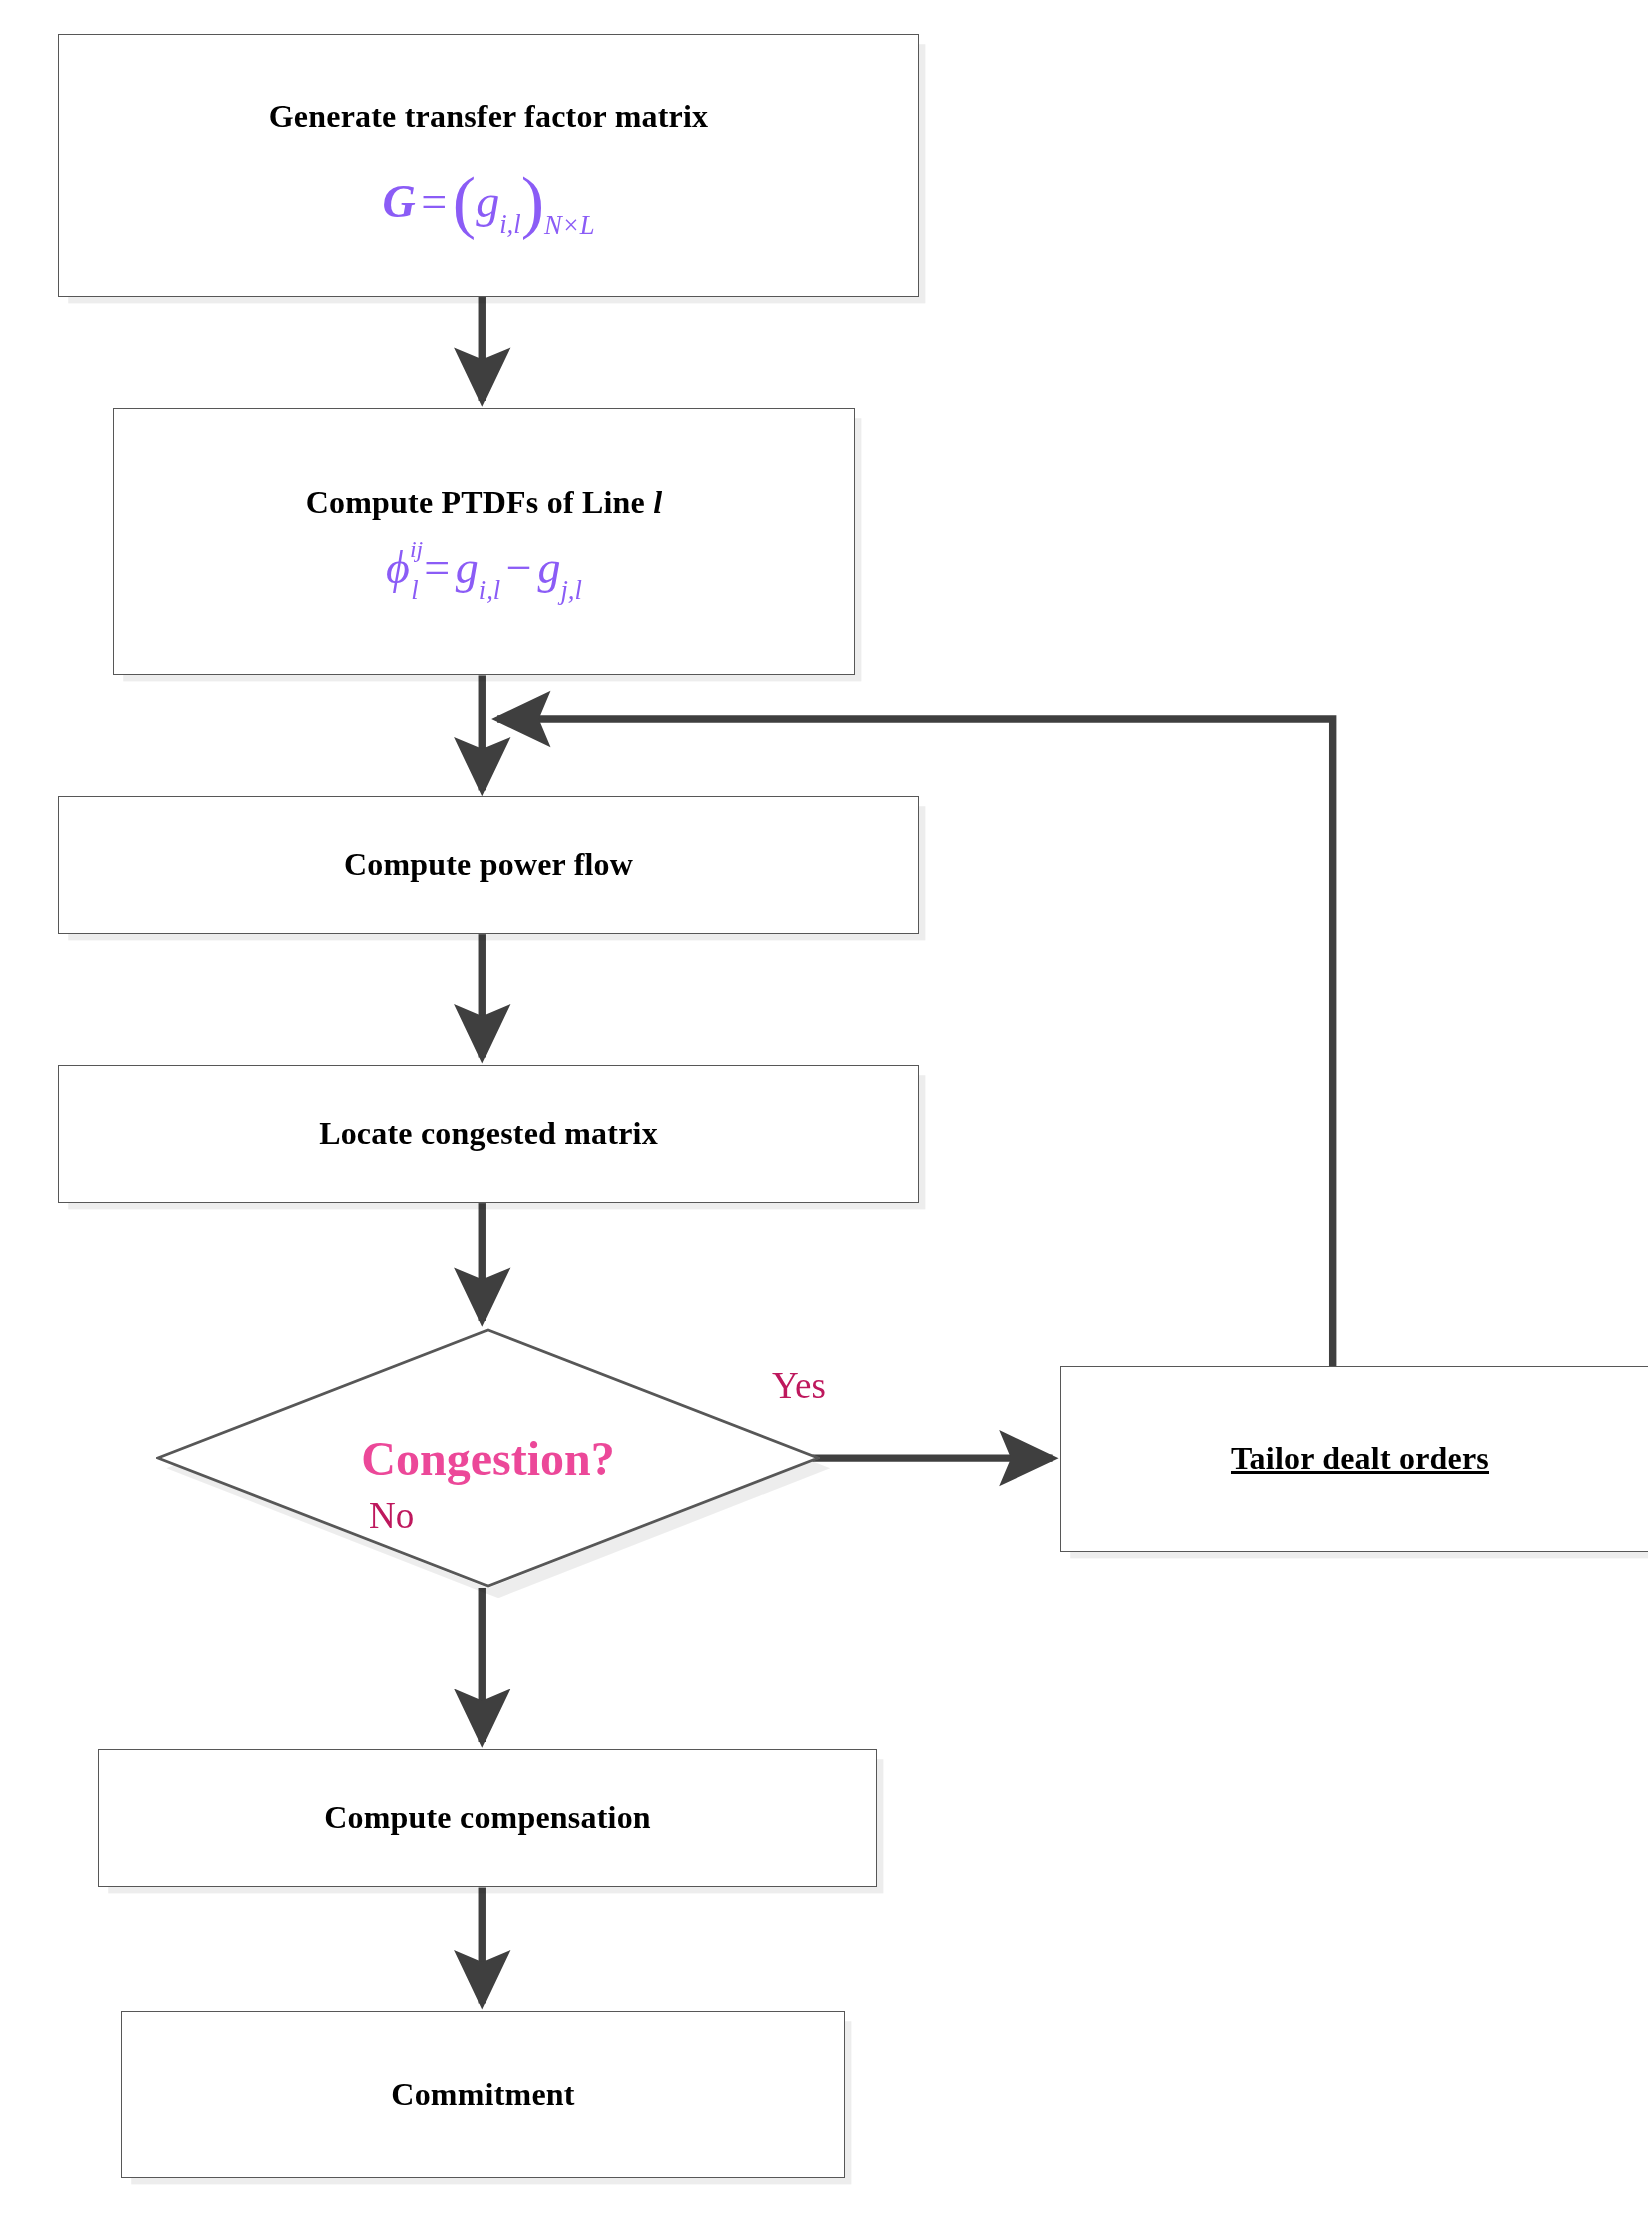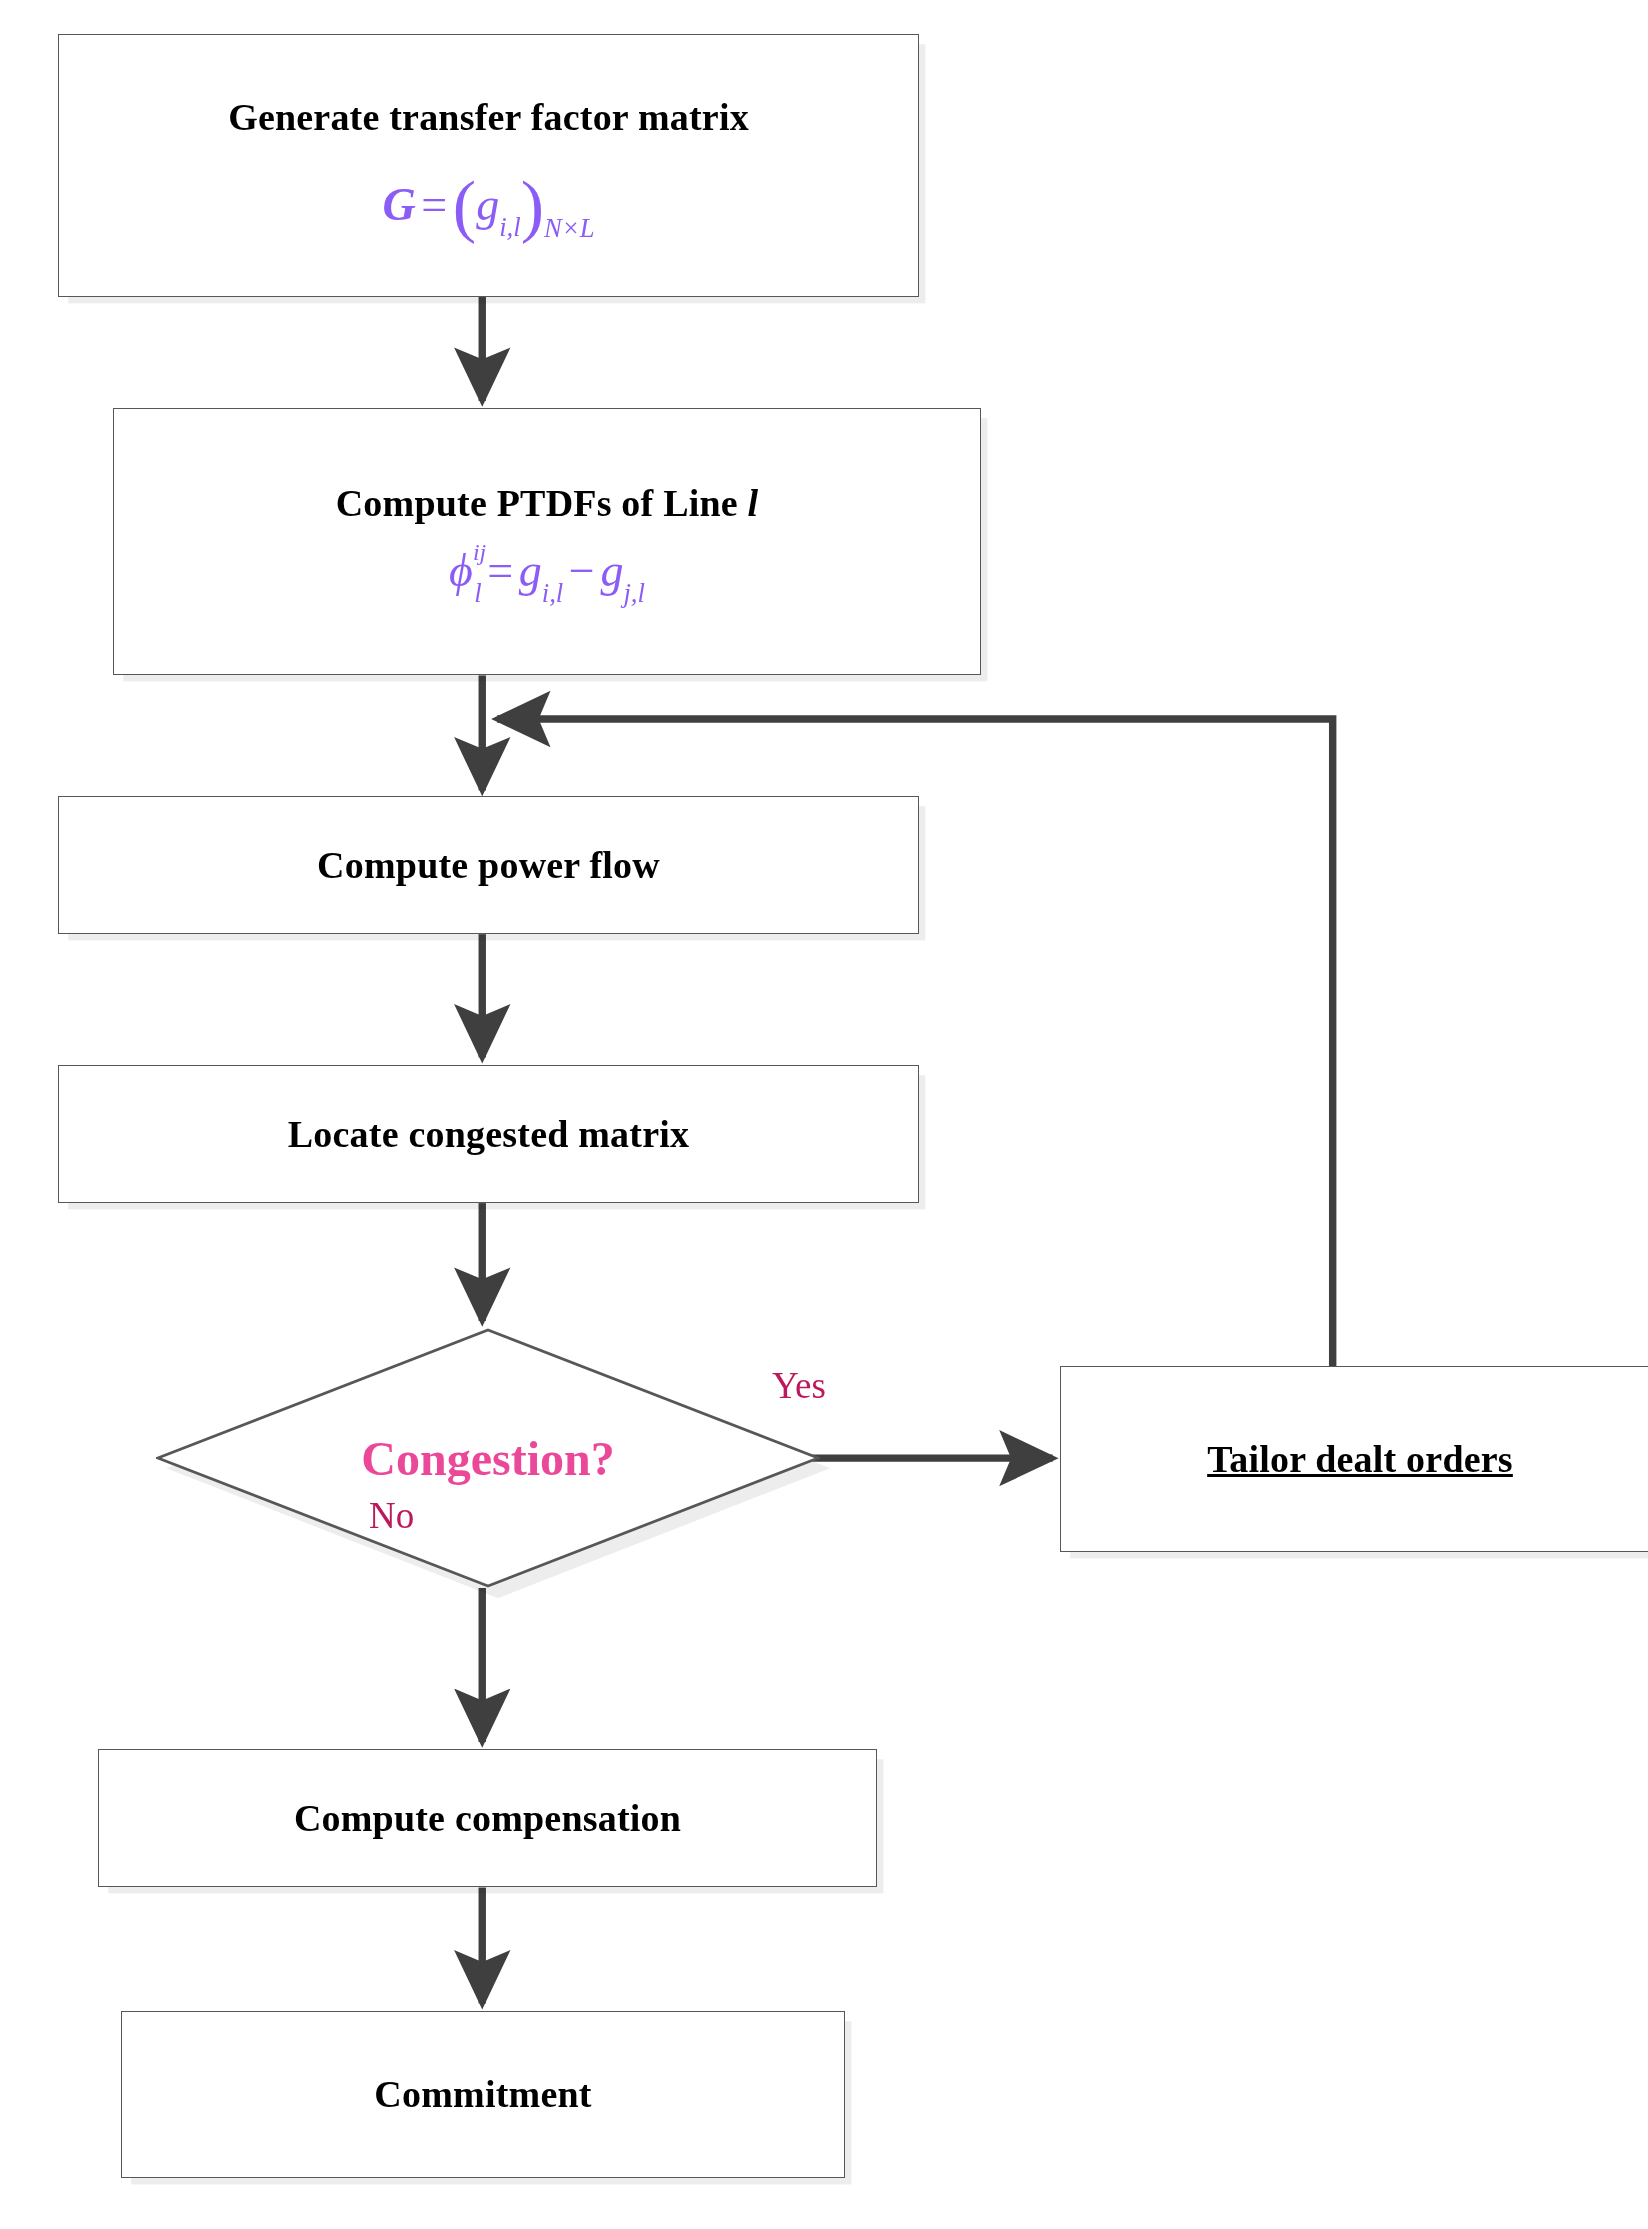--- a/index.html
+++ b/index.html
@@ -31,21 +31,21 @@
     display: flex;
     flex-direction: column;
     align-items: center;
     justify-content: center;
     text-align: center;
     color: #000000;
     z-index: 3;
   }
   .node .title {
     font-weight: bold;
-    font-size: 38px;
+    font-size: 32px;
     line-height: 1.12;
     letter-spacing: 0.2px;
     white-space: nowrap;
   }
   .node .title .ital {
     font-style: italic;
     font-weight: bold;
   }
   .formula {
     font-size: 46px;
@@ -183,21 +183,21 @@
     </g>
   </svg>
 
   <div class="node" style="left:58px; top:34px; width:861px; height:263px;">
     <div class="title">Generate transfer factor matrix</div>
     <div class="formula">
       <span class="bi">G</span><span class="op">=</span><span class="paren">(</span><span>g</span><span class="sub">i,l</span><span class="paren">)</span><span class="subR">N×L</span>
     </div>
   </div>
 
-  <div class="node" style="left:113px; top:408px; width:868px; height:267px;">
+  <div class="node" style="left:113px; top:408px; width:742px; height:267px;">
     <div class="title"><span>Compute PTDFs of Line </span><span class="ital">l</span></div>
     <div class="formula">
       <span>ϕ</span><span class="sup">ij</span><span class="sub" style="margin-left:-0.45em;">l</span><span class="op">=</span><span>g</span><span class="sub">i,l</span><span class="op">−</span><span>g</span><span class="sub">j,l</span>
     </div>
   </div>
 
   <div class="node" style="left:58px; top:796px; width:861px; height:138px;">
     <div class="title">Compute power flow</div>
   </div>
 

